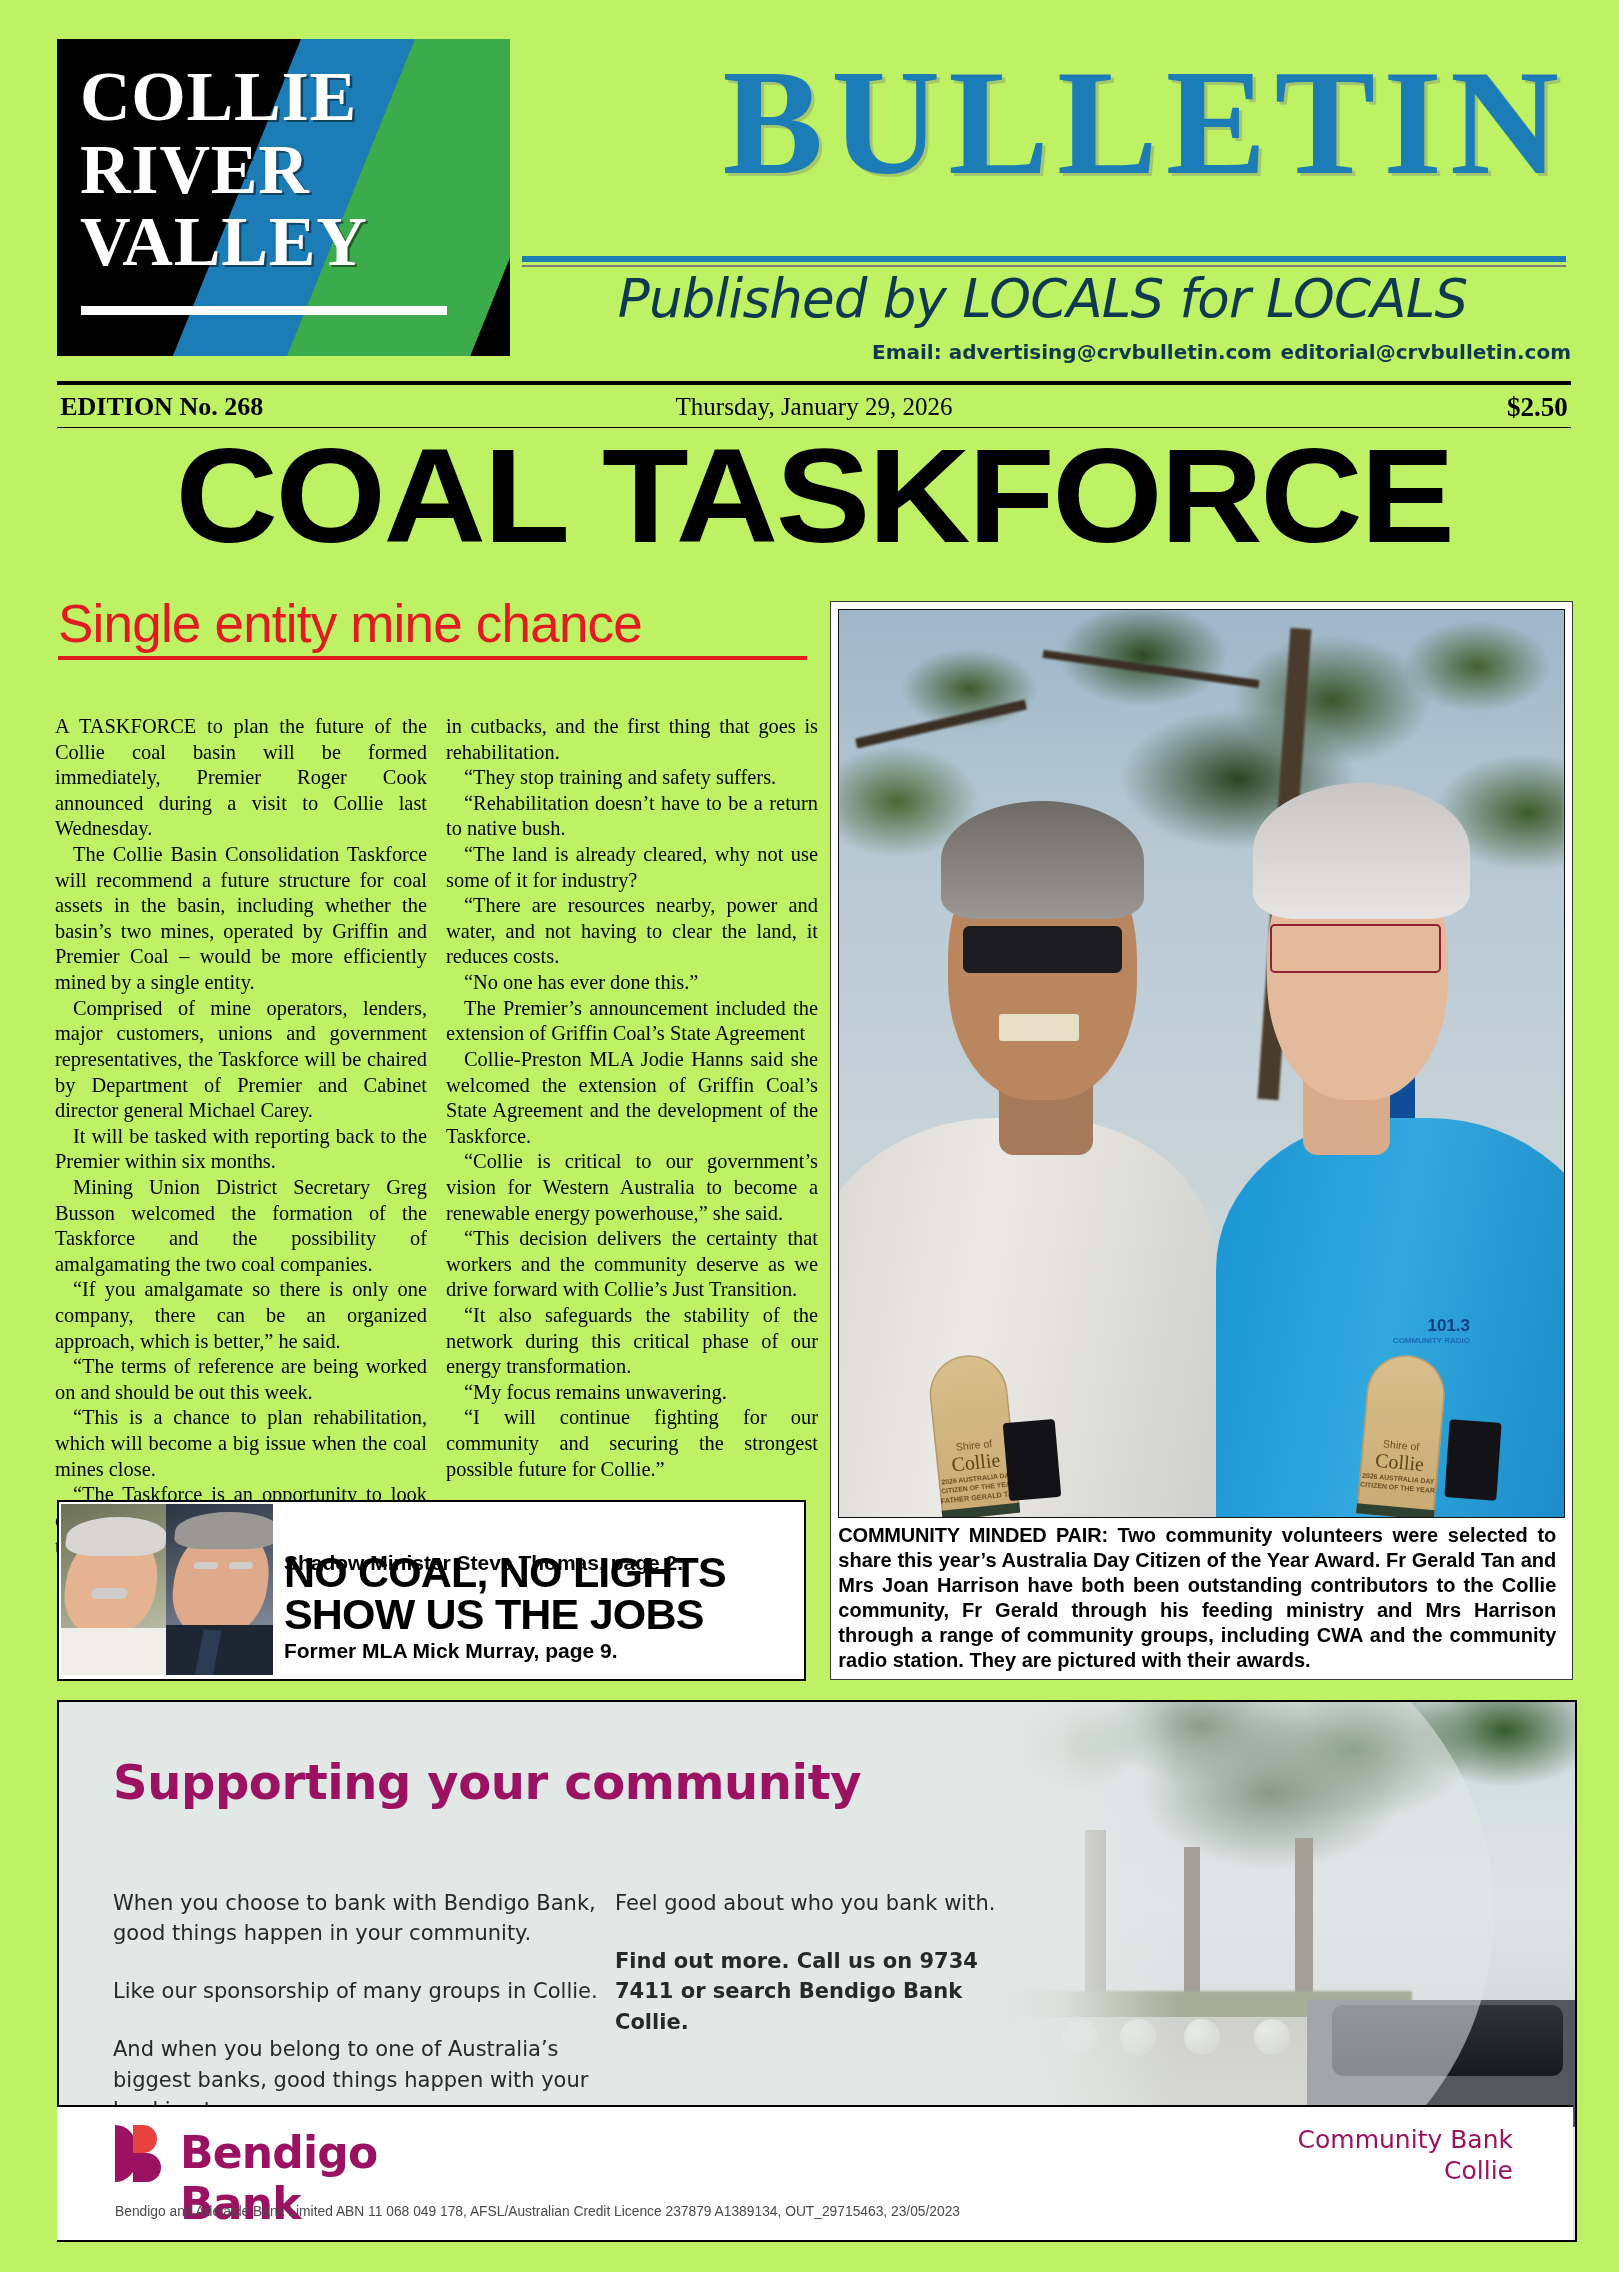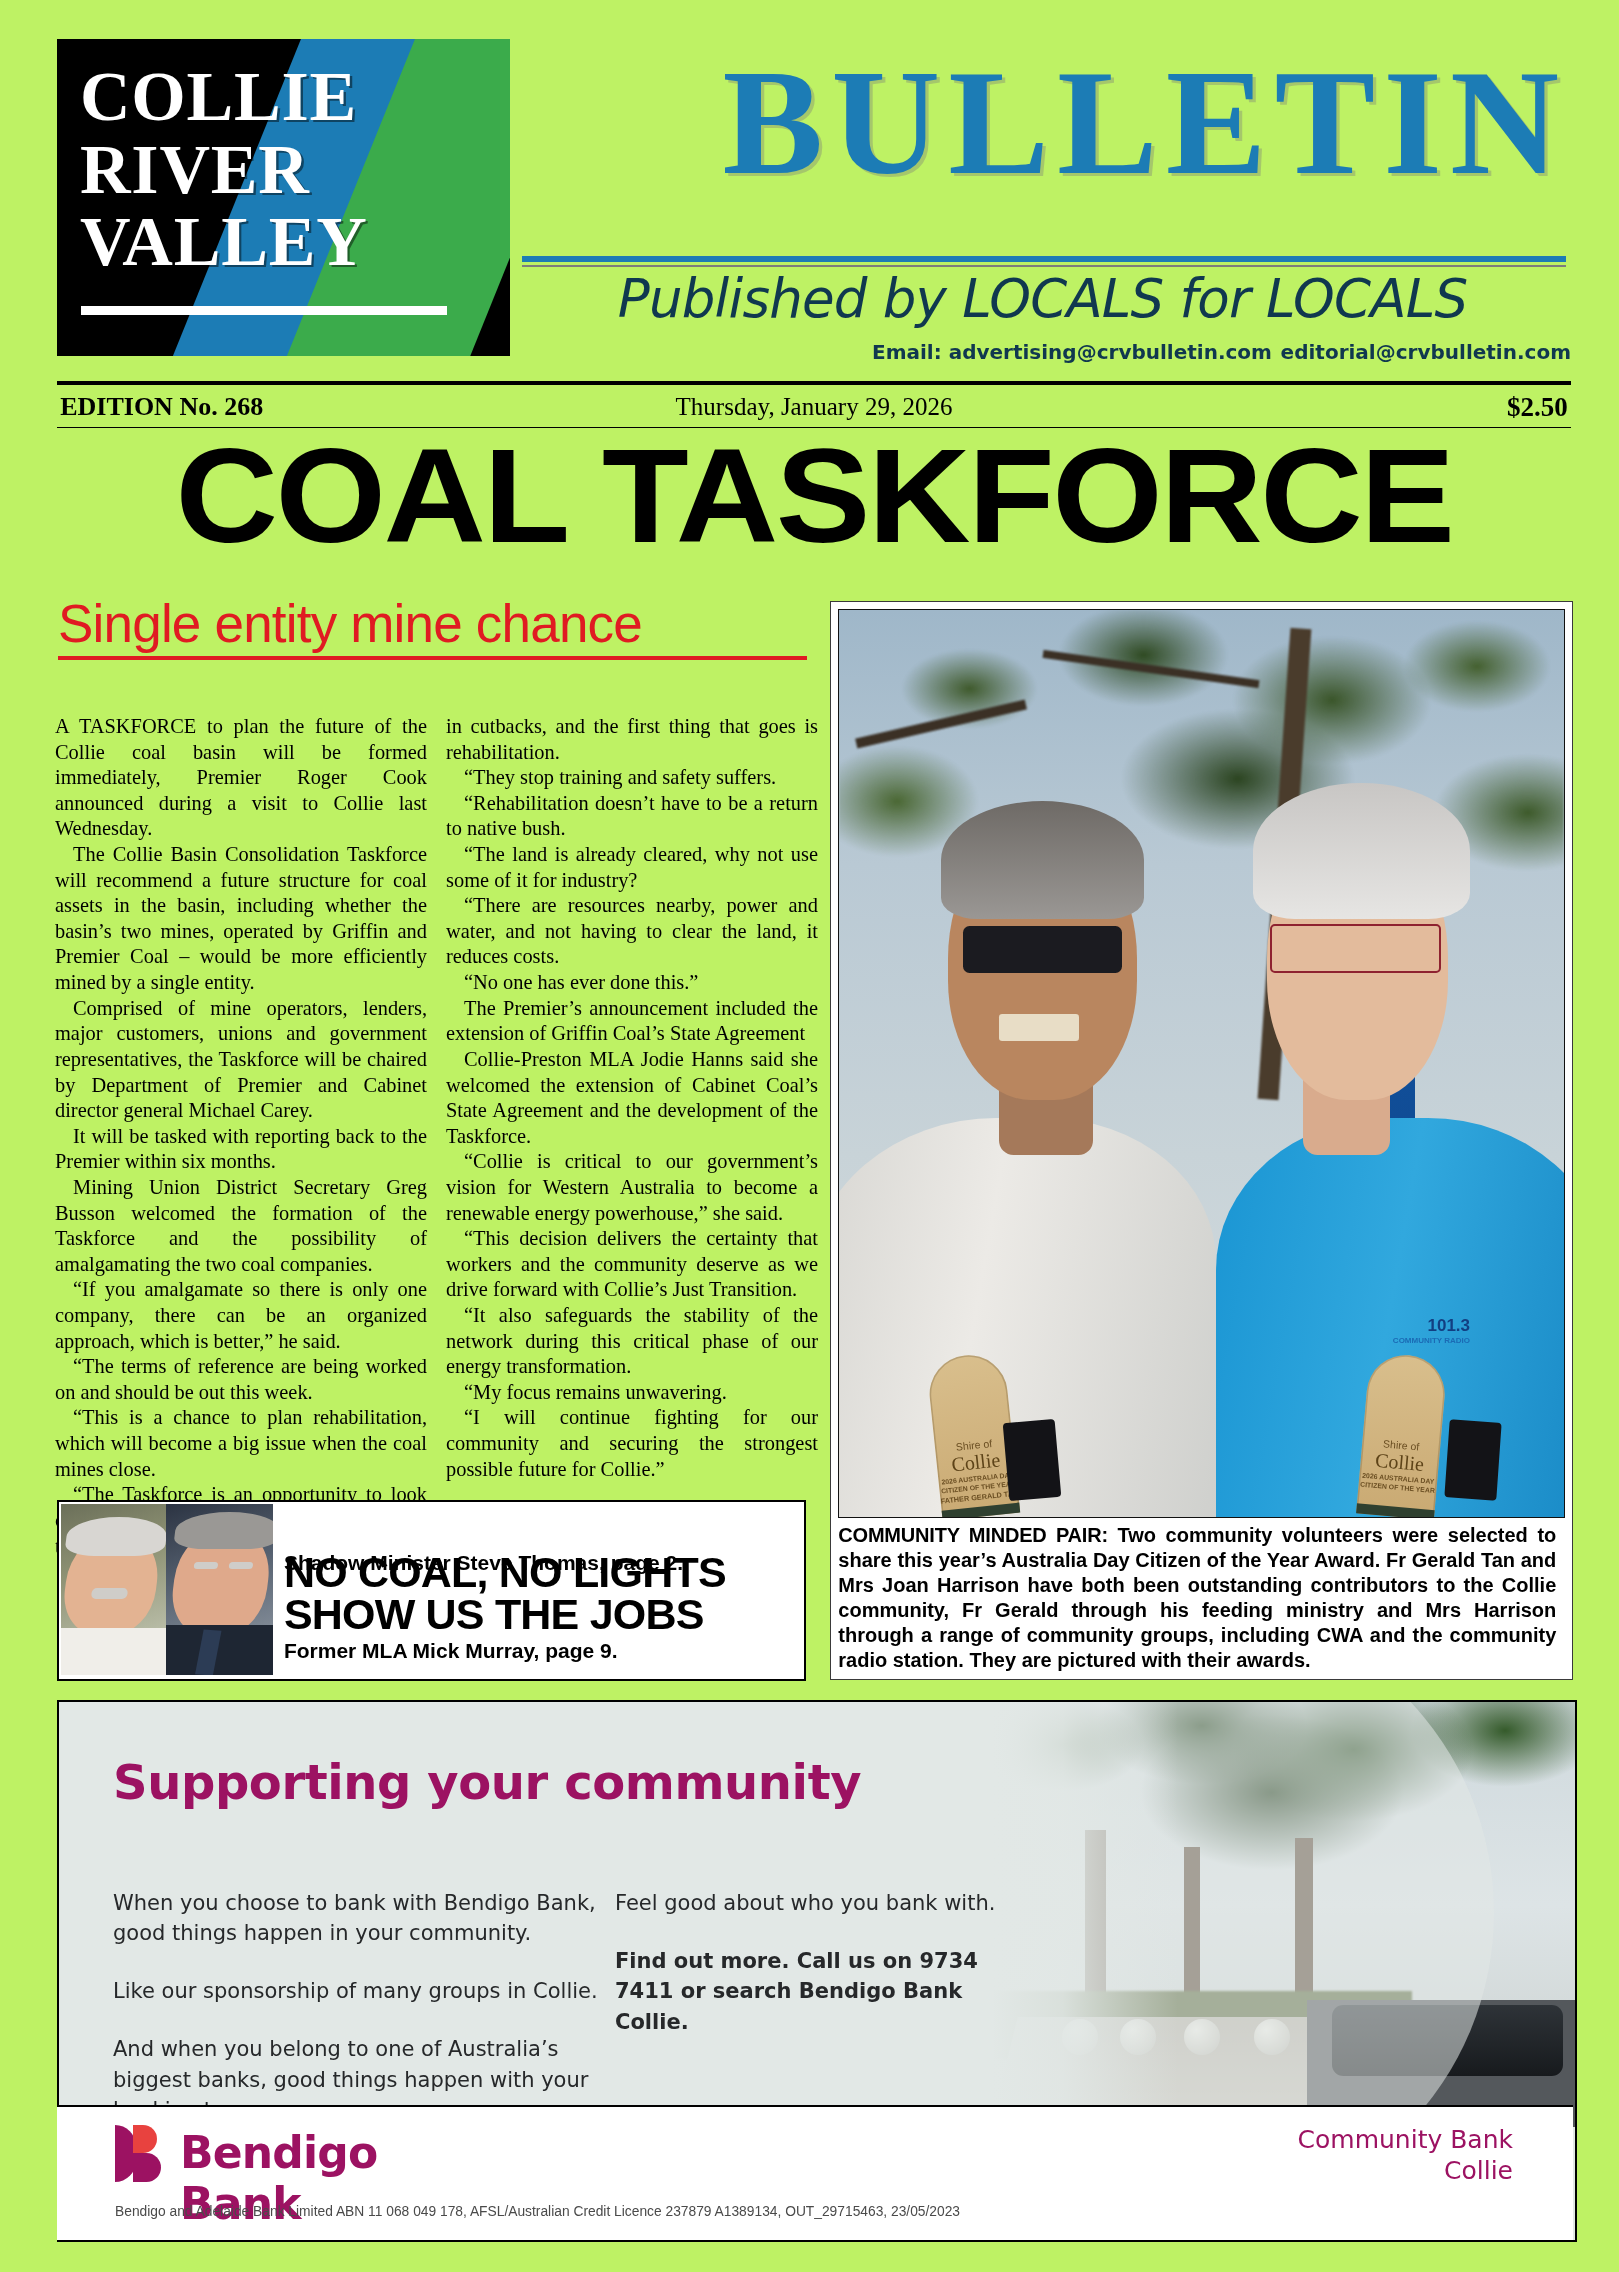--- a/index.html
+++ b/index.html
@@ -212,21 +212,21 @@
   </div>
 
   <div class="artcol c2">
     <p class="lead">in cutbacks, and the first thing that goes is rehabilitation.</p>
     <p>“They stop training and safety suffers.</p>
     <p>“Rehabilitation doesn’t have to be a return to native bush.</p>
     <p>“The land is already cleared, why not use some of it for industry?</p>
     <p>“There are resources nearby, power and water, and not having to clear the land, it reduces costs.</p>
     <p>“No one has ever done this.”</p>
     <p>The Premier’s announcement included the extension of Griffin Coal’s State Agreement</p>
-    <p>Collie-Preston MLA Jodie Hanns said she welcomed the extension of Cabinet Coal’s State Agreement and the development of the Taskforce.</p>
+    <p>Collie-Preston MLA Jodie Hanns said she welcomed the extension of Griffin Coal’s State Agreement and the development of the Taskforce.</p>
     <p>“Collie is critical to our government’s vision for Western Australia to become a renewable energy powerhouse,” she said.</p>
     <p>“This decision delivers the certainty that workers and the community deserve as we drive forward with Collie’s Just Transition.</p>
     <p>“It also safeguards the stability of the network during this critical phase of our energy transformation.</p>
     <p>“My focus remains unwavering.</p>
     <p>“I will continue fighting for our community and securing the strongest possible future for Collie.”</p>
   </div>
 
   <div class="teaser">
     <div class="teaser-photos">
       <div class="tp tp1">

